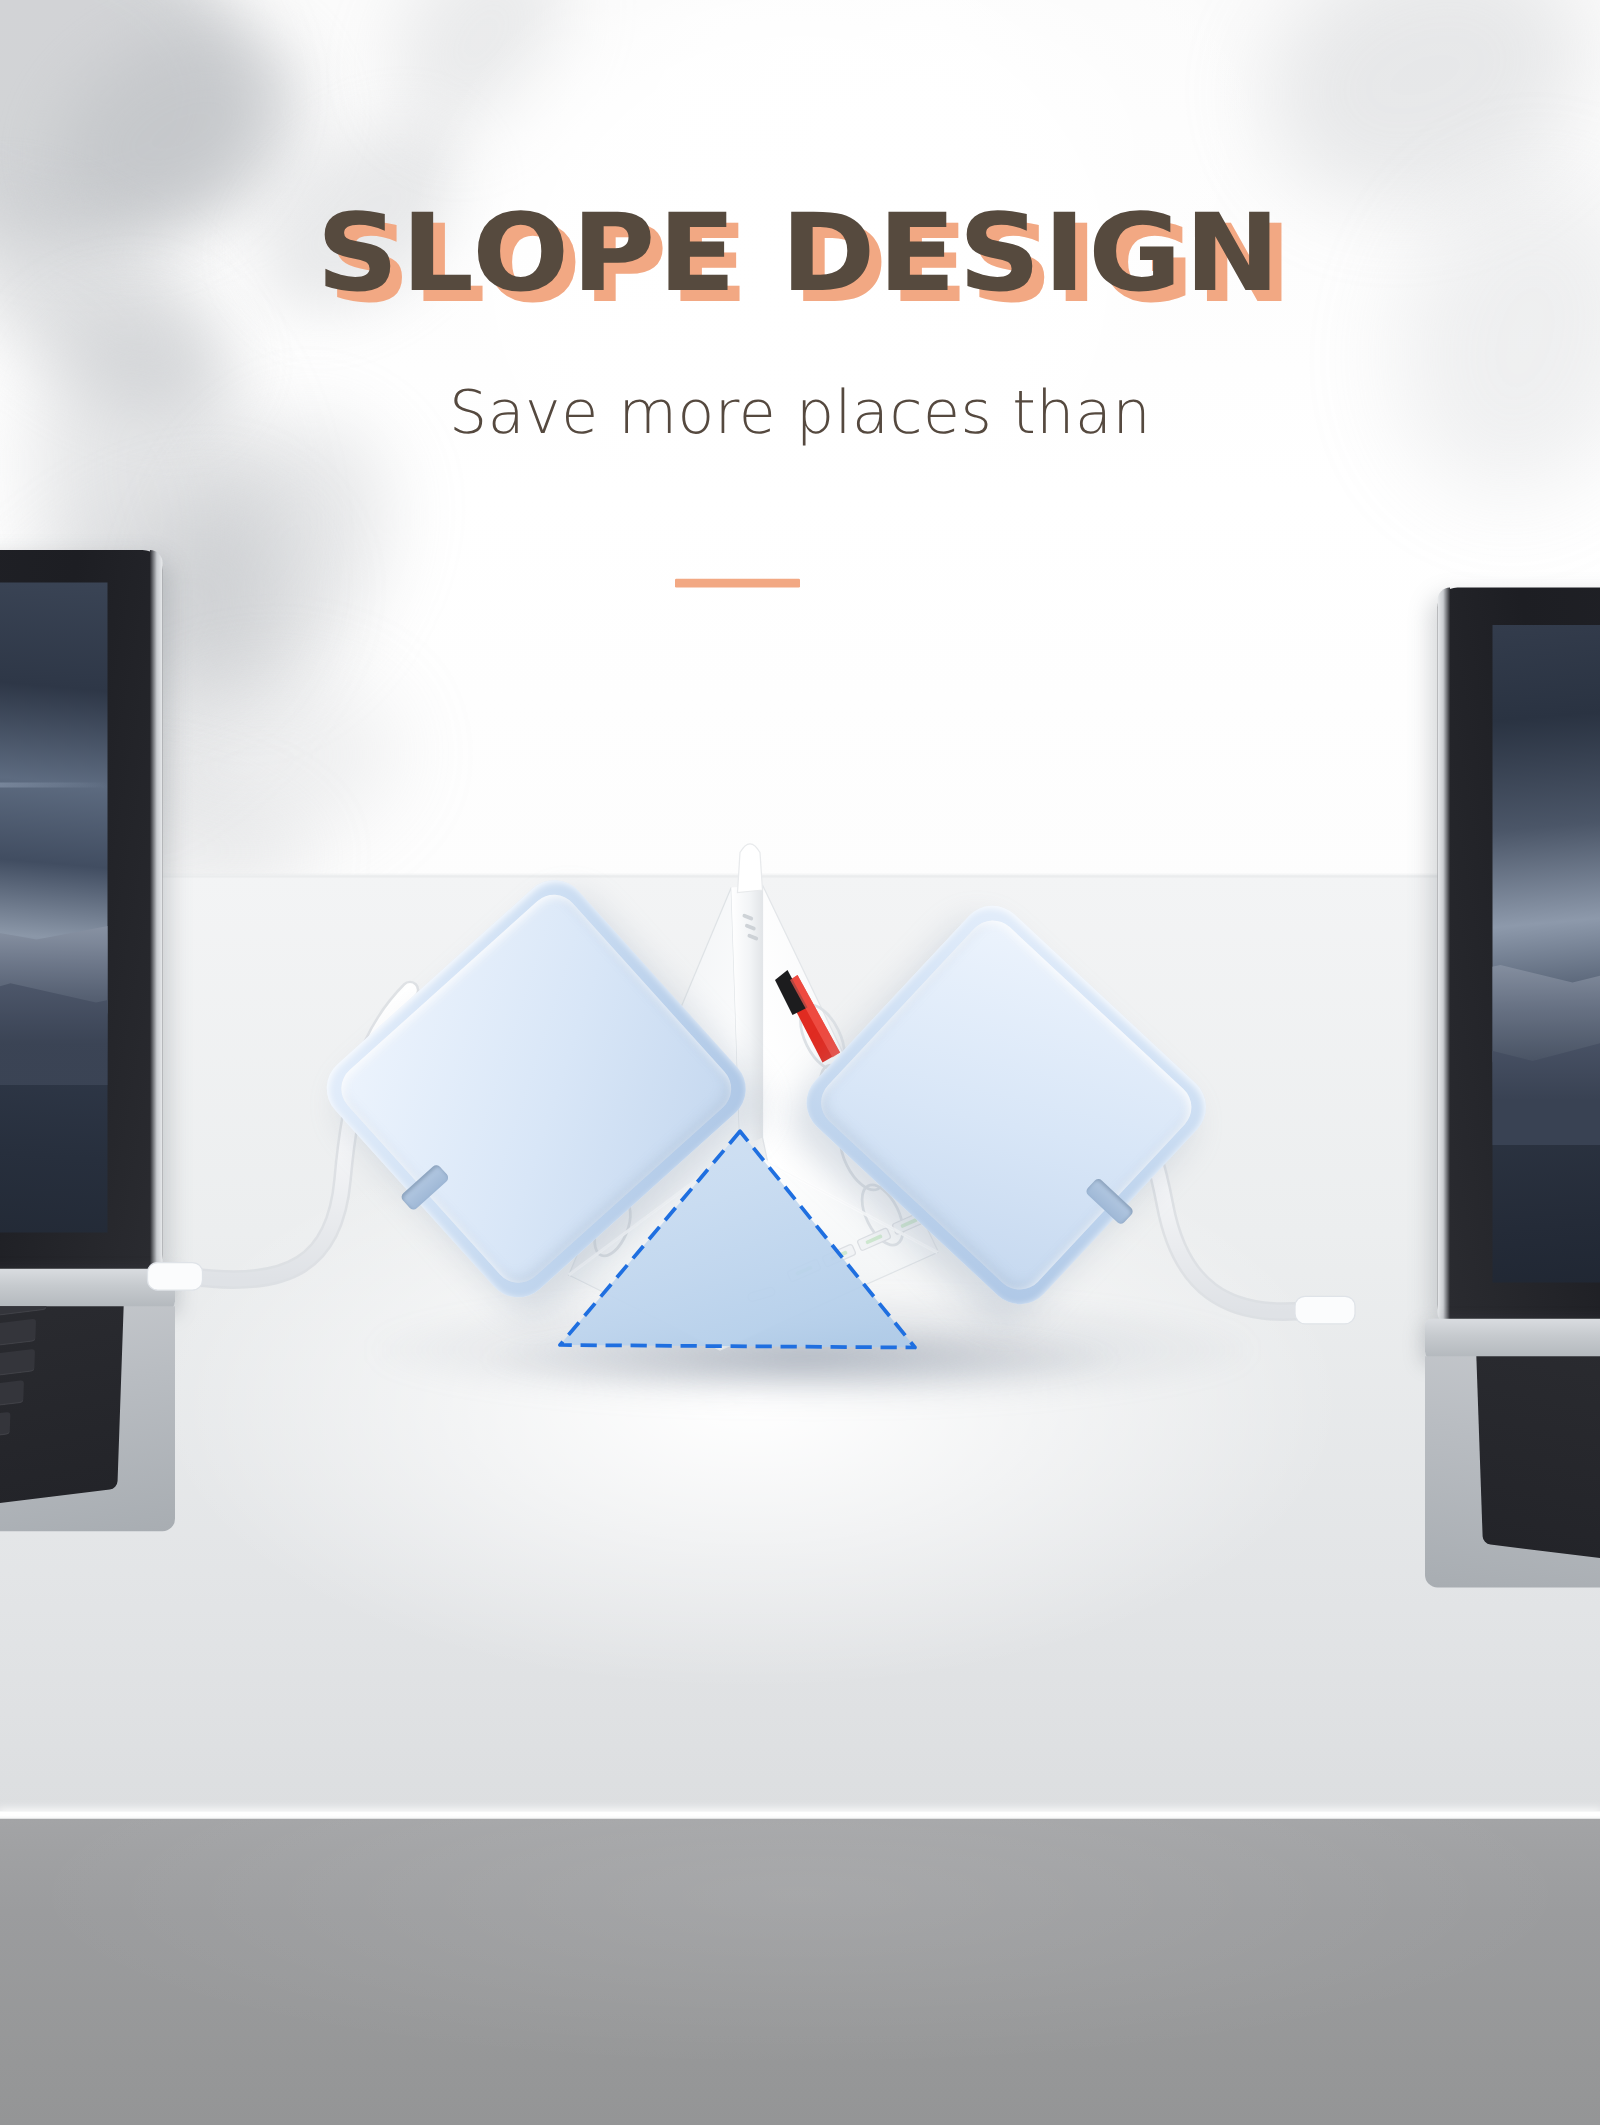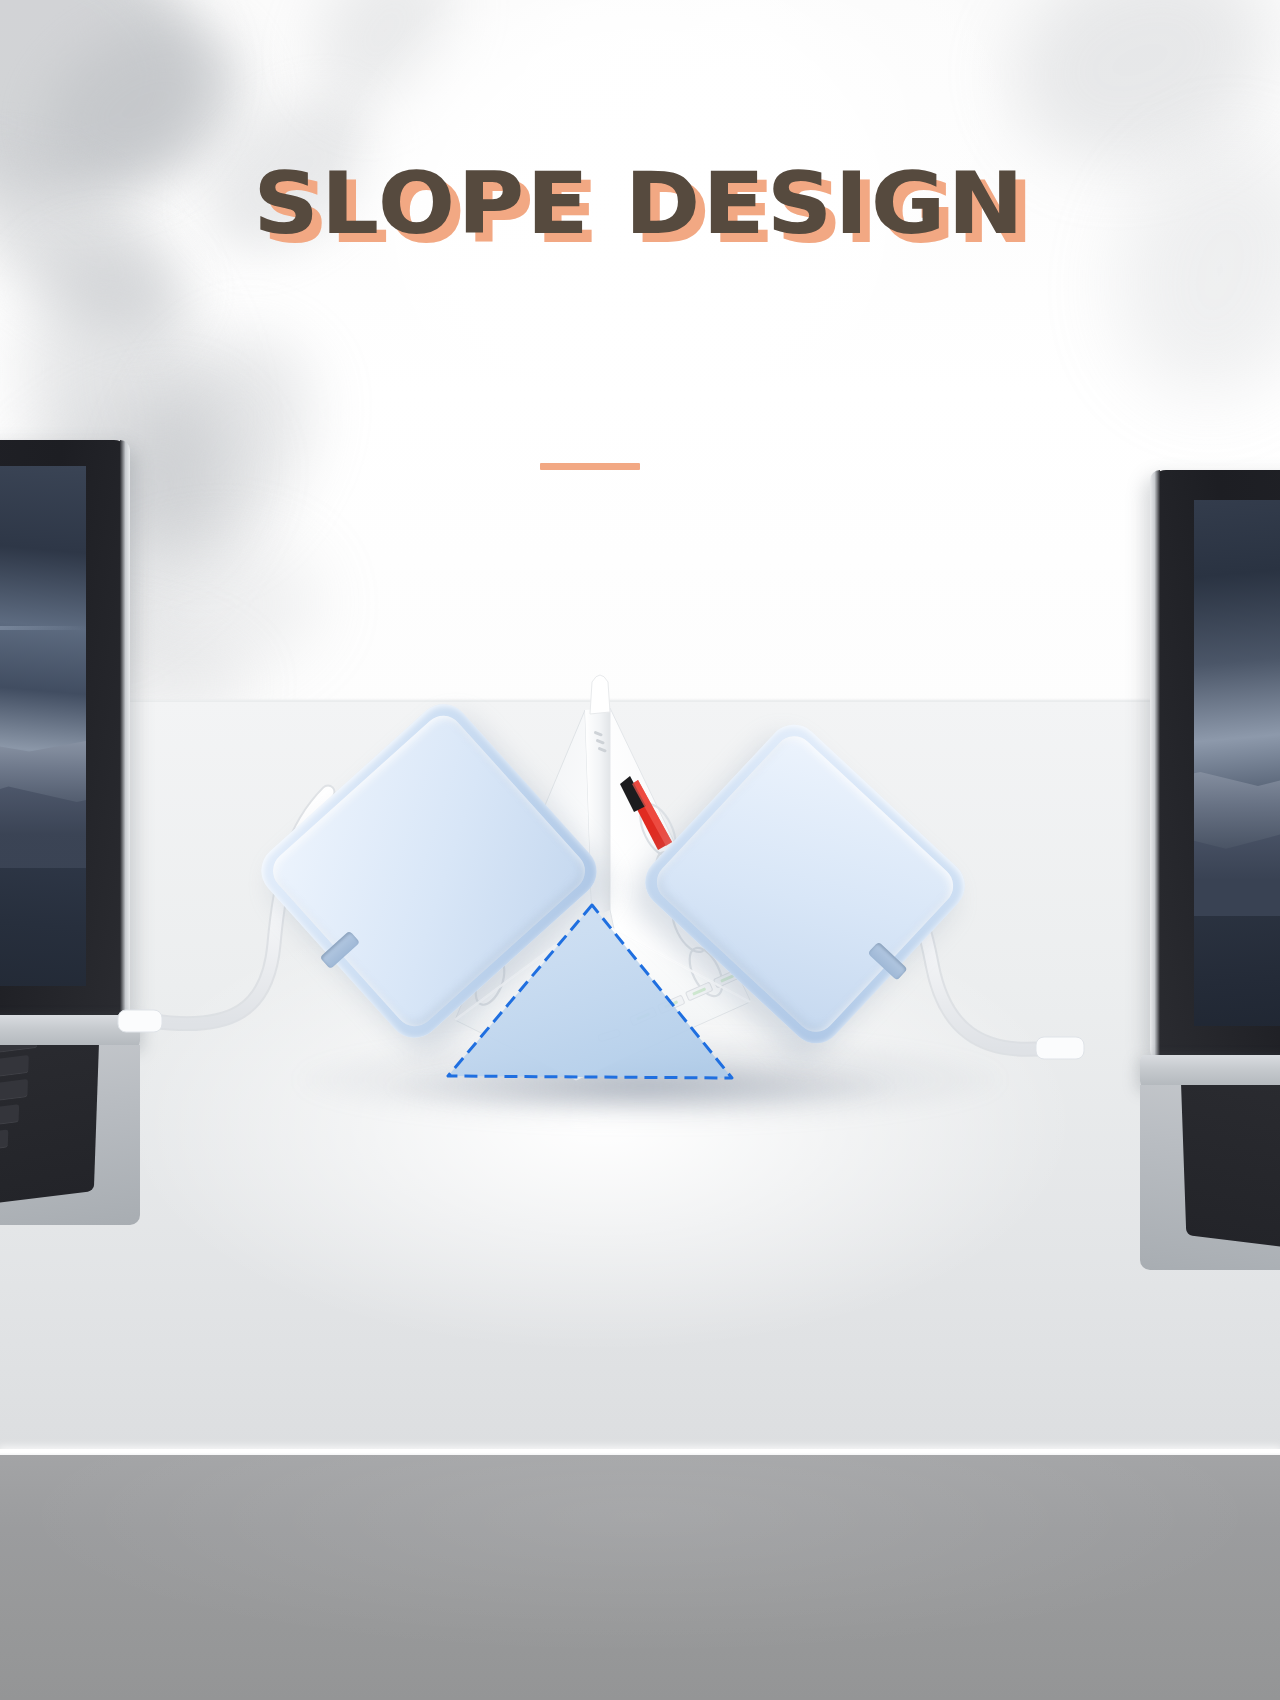--- a/index.html
+++ b/index.html
@@ -284,20 +284,21 @@
   <div class="wall-glow"></div>
 
   <div class="desk-top"></div>
   <div class="desk-back-edge"></div>
 
   <div class="headline-wrap">
     <div class="headline">SLOPE DESIGN</div>
   </div>
 
   <div class="subtitle">
+    <span class="ln">Save more places than</span>
   </div>
 
   <div class="divider"></div>
 
   <div class="laptop lt-left">
     <div class="lid">
       <div class="screen">
         <div class="sky-band"></div>
         <div class="dune"></div>
         <div class="dune2"></div>

